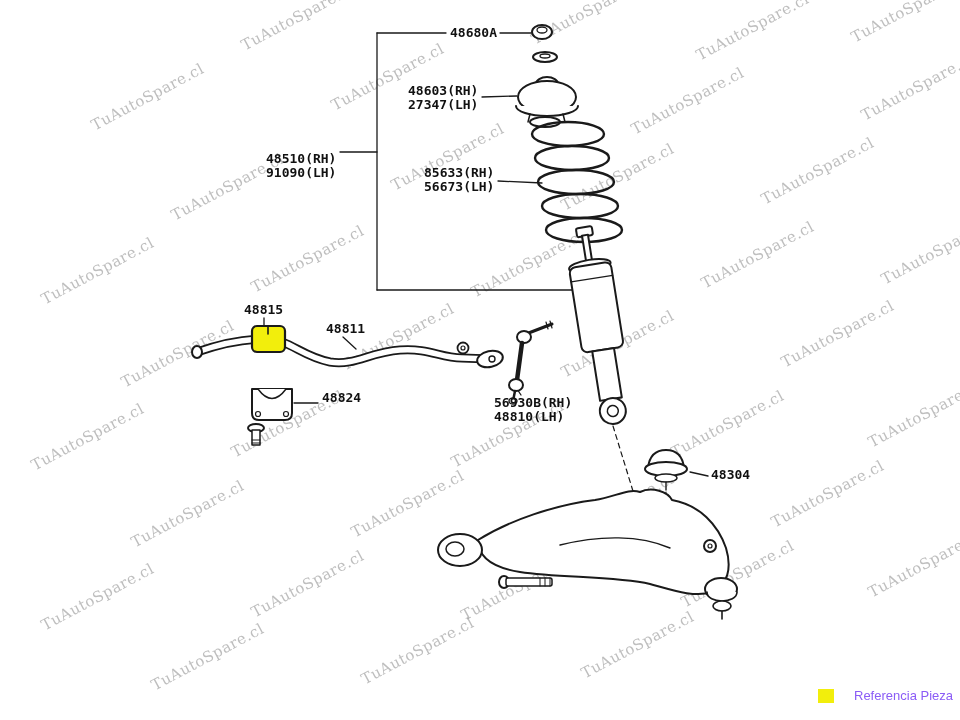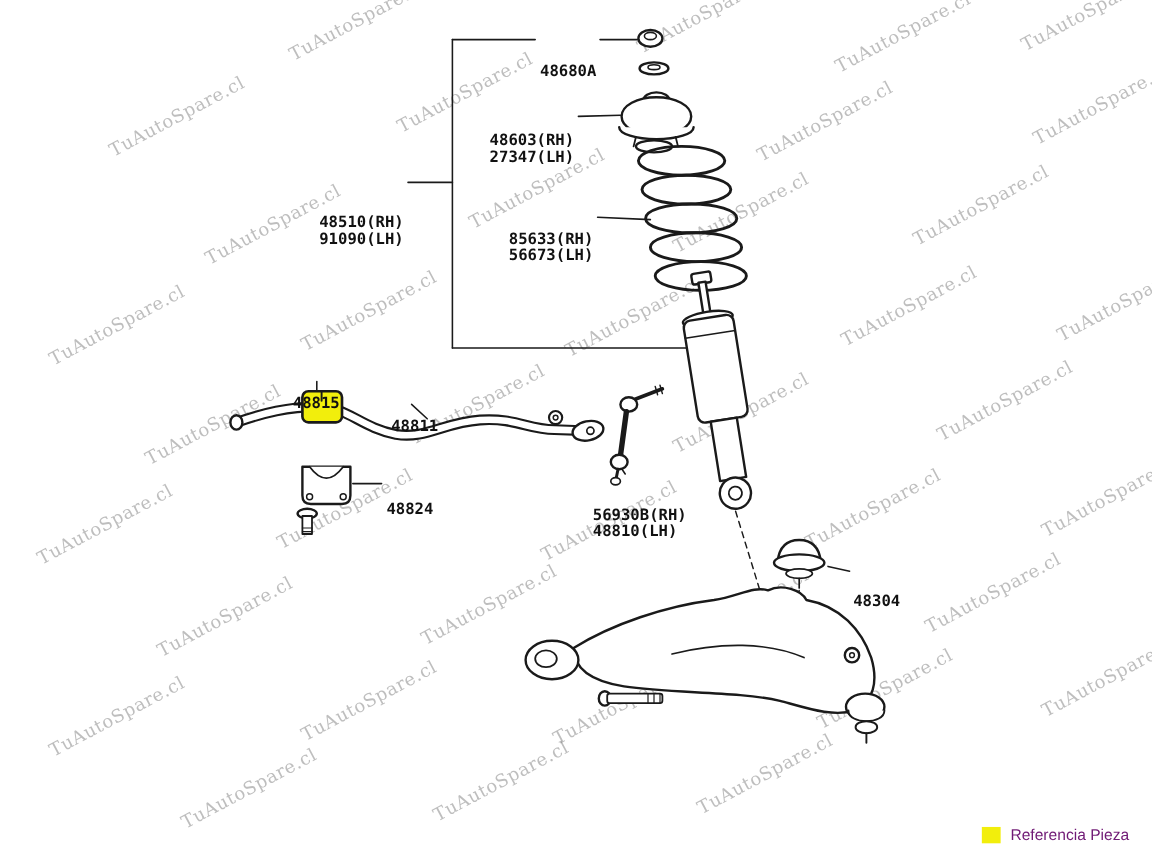--- a/index.html
+++ b/index.html
@@ -21,28 +21,27 @@
   svg.art { position:absolute; left:0; top:0; }
 
   .plabel {
     position:absolute;
     font-family:"DejaVu Sans Mono", monospace;
     font-weight:bold;
     font-size:13px;
     line-height:14px;
     color:#111;
     white-space:nowrap;
-    margin-top:27px;
   }
 
   .legend {
     position:absolute;
     left:818px; top:688px;
-    display:flex; align-items:center; gap:8px;
-    font-size:13px; color:#701a75;
+    display:flex; align-items:center; gap:20px;
+    font-size:13px; color:#8b5cf6;
   }
 </style>
 </head>
 <body>
 
 <div class="canvas">
 
   <span class="wm" style="left:235px;top:8px">TuAutoSpare.cl</span>
   <span class="wm" style="left:525px;top:2px">TuAutoSpare.cl</span>
   <span class="wm" style="left:690px;top:18px">TuAutoSpare.cl</span>

